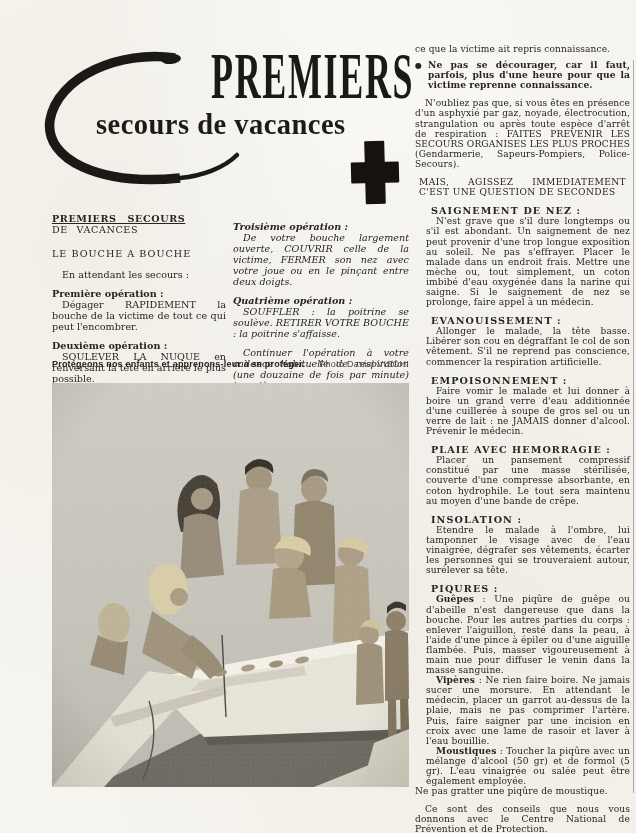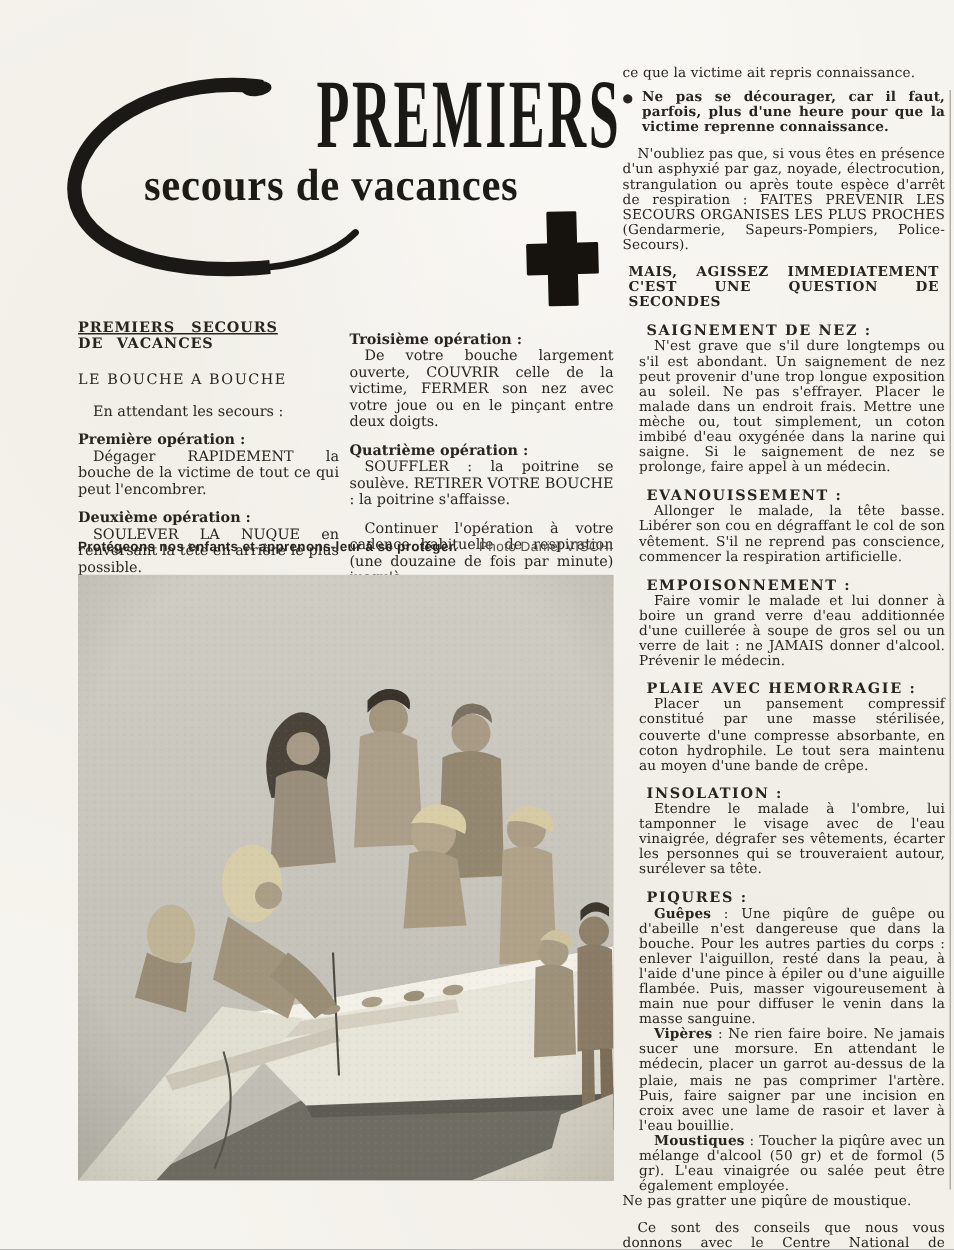--- a/index.html
+++ b/index.html
@@ -29,34 +29,34 @@
     letter-spacing:.5px;color:#1d1b16;transform:scaleX(.95);transform-origin:left top;
   }
   .cross{position:absolute;left:351px;top:141px;width:48px;height:63px;transform:rotate(-1.5deg);}
   .cross .v{position:absolute;left:14px;top:0;width:20px;height:63px;background:#16130f;border-radius:1px;}
   .cross .h{position:absolute;left:0;top:21px;width:48px;height:21px;background:#16130f;border-radius:1px;}
 
   
   .col{position:absolute;}
   .col p{margin:0;text-align:justify;}
   .col-left {left:52px; top:213px; width:174px; font-size:9.6px; line-height:11px;}
-  .col-mid  {left:233px;top:213px; width:176px; font-size:9.6px; line-height:11px;}
+  .col-mid  {left:233px;top:213px; width:176px; font-size:9.6px; line-height:11px;font-style:italic;}
   .col-right{left:415px;top:44px;  width:215px; font-size:9.1px; line-height:10.1px; letter-spacing:.1px;}
 
   .s-kicker   {font-weight:700;text-align:left !important;word-spacing:7px;letter-spacing:.6px;text-decoration:underline;}
-  .s-kicker2  {font-weight:700;text-align:center;word-spacing:5px;letter-spacing:.6px;}
+  .s-kicker2  {font-weight:400;text-align:center;word-spacing:5px;letter-spacing:.6px;}
   .s-center   {text-align:center;letter-spacing:1px;margin-top:13px !important;}
   .s-lead     {text-align:center;text-indent:10px;margin-top:10px !important;}
   .s-h        {font-weight:700;text-align:left !important;margin-top:8px !important;}
   .s-para     {text-indent:10px;}
   .s-para-sp  {text-indent:10px;margin-top:8px !important;}
   .s-cont     {}
   .s-bullet   {font-weight:700;position:relative;padding-left:13px;margin-top:6px !important;text-align:justify;}
   .s-bullet .bullet-dot{position:absolute;left:0;top:-.5px;font-size:8px;}
-  .s-boldcenter{font-weight:700;text-align:right;margin:8px 4px 0 !important;letter-spacing:.4px;}
+  .s-boldcenter{font-weight:400;text-align:right;margin:8px 4px 0 !important;letter-spacing:.4px;}
   .s-hsec     {font-weight:700;text-align:center;letter-spacing:1.1px;margin-top:9px !important;font-size:9.6px;padding-left:16px;}
   .s-para-ind {margin-left:11px !important;text-indent:10px;}
   .s-flush    {text-indent:0;}
   .col b{font-weight:700;}
 
   
   .caption{
     position:absolute;left:52px;top:359px;width:357px;display:flex;justify-content:space-between;align-items:flex-end;
     font-family:"Liberation Sans", sans-serif;font-size:9px;
   }

